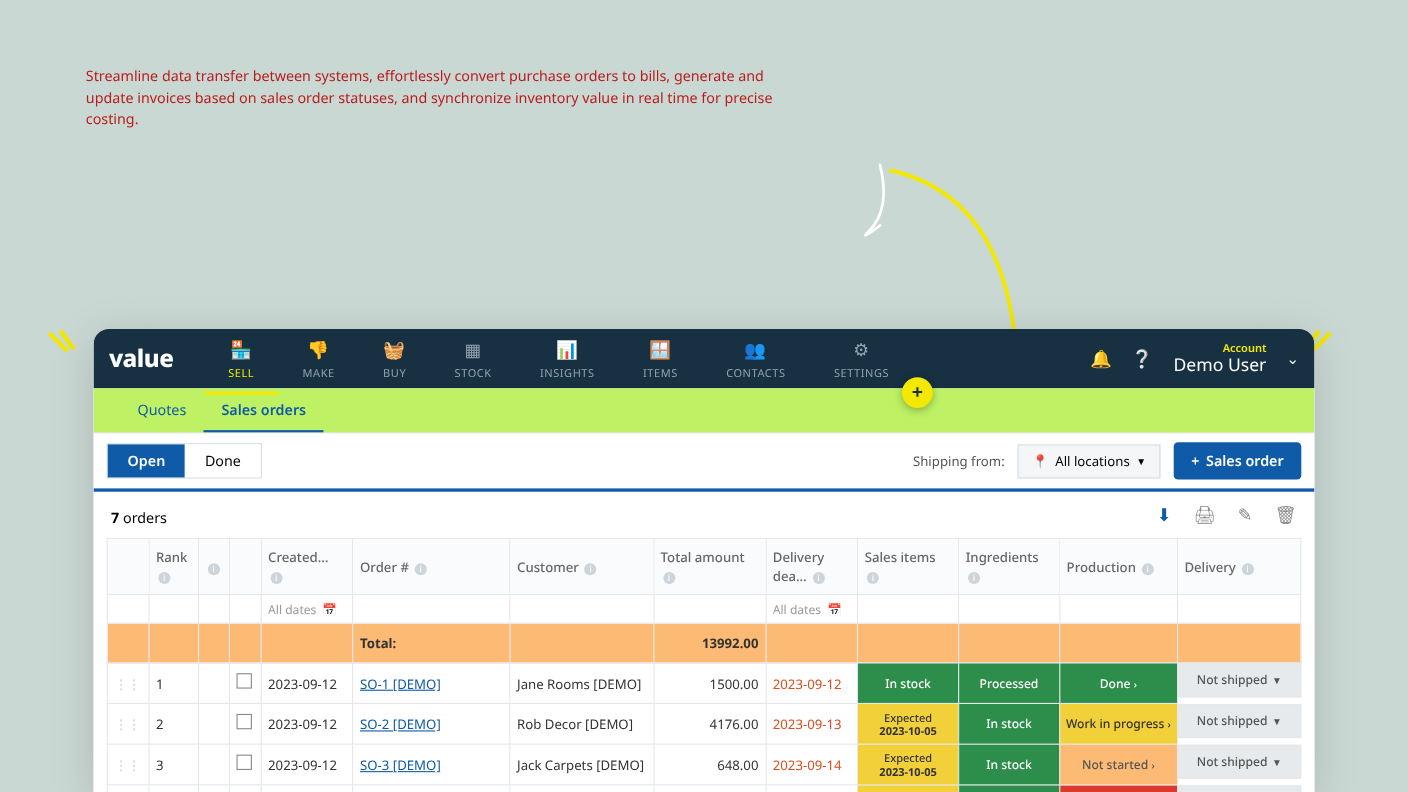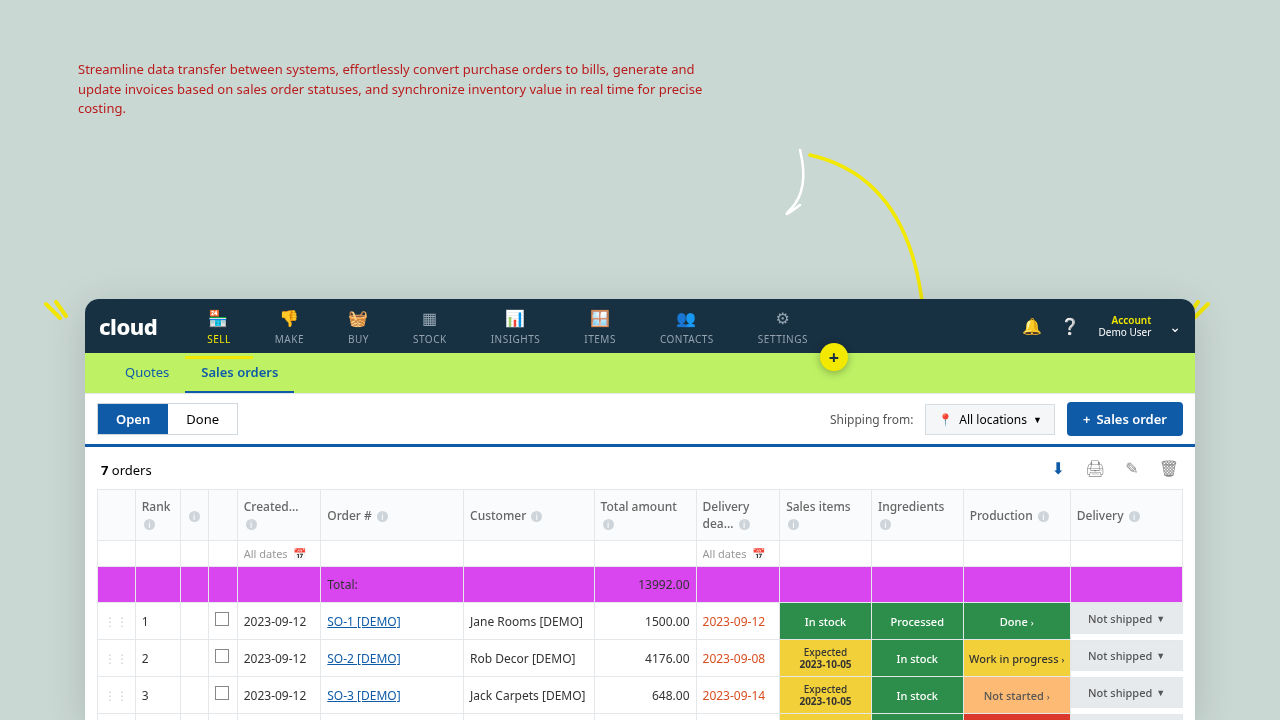--- a/index.html
+++ b/index.html
@@ -16,21 +16,21 @@
 .logo{color:#fff;font-size:22px;font-weight:800;letter-spacing:-0.5px;margin-right:28px}
 .nav{display:flex;gap:0}
 .navitem{display:flex;flex-direction:column;align-items:center;padding:6px 22px;font-size:10px;letter-spacing:.5px;cursor:pointer;position:relative}
 .navitem.active{color:#f2e800}
 .navitem.active::after{content:'';position:absolute;bottom:-7px;left:0;right:0;height:3px;background:#f2e800}
 .navitem .icon{font-size:16px;margin-bottom:3px}
 .tb-right{margin-left:auto;display:flex;align-items:center;gap:18px}
 .tb-icon{color:#94a3b0;font-size:16px;cursor:pointer}
 .account{text-align:right;line-height:1.2}
 .account .lbl{color:#f2e800;font-size:10px;font-weight:600}
-.account .usr{color:#fff;font-size:10px}
+.account .usr{color:#fff;font-size:16px}
 .chev{color:#fff;font-size:14px}
 .fab{position:absolute;left:735px;top:44px;width:28px;height:28px;border-radius:50%;background:#f2e800;color:#173042;display:flex;align-items:center;justify-content:center;font-size:18px;font-weight:700;cursor:pointer;box-shadow:0 2px 8px rgba(0,0,0,.3);z-index:5}
 .subtabs{display:flex;padding:0 24px;border-bottom:1px solid #e1e6ea;background:#bef264}
 .subtab{padding:10px 16px;font-size:13px;color:#0f5ba8;cursor:pointer}
 .subtab.active{border-bottom:2px solid #0f5ba8;font-weight:600}
 .panel{padding:0 12px;background:#fff}
 .ctrlrow{display:flex;align-items:center;padding:8px 0}
 .pills{display:flex;border:1px solid #d0d7dd}
 .pill{padding:6px 18px;font-size:13px;cursor:pointer;background:#fff}
 .pill.active{background:#0f5ba8;color:#fff;font-weight:600}
@@ -44,21 +44,21 @@
 .rowicons{margin-left:auto;display:flex;gap:20px;color:#888;font-size:16px}
 .rowicons .dl{color:#0f5ba8}
 table{width:100%;border-collapse:collapse;font-size:12px}
 th{text-align:left;font-weight:500;color:#666;padding:8px 6px;border:1px solid #e4e8eb;background:#fafbfc;position:relative}
 th .info{display:inline-block;width:11px;height:11px;border-radius:50%;background:#cdd5db;color:#fff;font-size:8px;line-height:11px;text-align:center;margin-left:2px}
 td{padding:9px 6px;border:1px solid #e4e8eb;color:#333}
 .filterrow td{padding:4px 6px}
 .filterrow input{width:100%;border:none;font-size:11px;color:#999;background:transparent}
 .drag{color:#ccc;cursor:grab}
 .chk{width:14px;height:14px;border:1.5px solid #888;display:inline-block;cursor:pointer}
-.totalrow td{font-weight:400;background:#d946ef}
+.totalrow td{font-weight:700;background:#fdba74}
 .link{color:#0f5ba8;text-decoration:underline;cursor:pointer}
 .deadline{color:#d94e1f}
 .status{text-align:center;padding:7px 4px;font-size:11px;font-weight:500;color:#fff}
 .instock,.processed,.done{background:#2c8e4a}
 .expected{background:#f2d039;color:#333;font-size:10px;line-height:1.2;padding:4px}
 .expected b{font-weight:700}
 .notstarted{background:#fdba74;color:#555}
 .blocked,.notavail{background:#dc392d}
 .wip{background:#f2d039;color:#333}
 .notship{background:#e6eaed;color:#555;display:flex;align-items:center;justify-content:center;gap:4px}
@@ -81,21 +81,21 @@
 <path d="M30 15 Q140 40 145 200" stroke="#f2e800" stroke-width="3.5" fill="none" stroke-linecap="round"></path>
 <path d="M132 188 L145 205 L160 190" stroke="#f2e800" stroke-width="3.5" fill="none" stroke-linecap="round" stroke-linejoin="round"></path>
 </svg>
 
 <div class="hero">
   <p>Streamline data transfer between systems, effortlessly convert purchase orders to bills, generate and update invoices based on sales order statuses, and synchronize inventory value in real time for precise costing.</p>
 </div>
 
 <div class="app">
   <div class="topbar">
-    <div class="logo">cloud</div>
+    <div class="logo">value</div>
     <div class="nav" id="nav">
         <div class="navitem active">
           <span class="icon">🏪</span>
           <span>SELL</span>
         </div>
         <div class="navitem">
           <span class="icon">👎</span>
           <span>MAKE</span>
         </div>
         <div class="navitem">
@@ -236,21 +236,21 @@
           </tr>
           <tr>
             <td class="drag">⋮⋮</td>
             <td>2</td>
             <td></td>
             <td><span class="chk"></span></td>
             <td>2023-09-12</td>
             <td><span class="link">SO-2 [DEMO]</span></td>
             <td>Rob Decor [DEMO]</td>
             <td style="text-align:right">4176.00</td>
-            <td class="deadline">2023-09-08</td>
+            <td class="deadline">2023-09-13</td>
             <td class="status expected">Expected<br><b>2023-10-05</b></td>
             <td class="status instock">In stock</td>
             <td class="status wip">Work in progress <span class="caret">›</span></td>
             <td class="status notship">Not shipped <span class="caret">▼</span></td>
           </tr>
           <tr>
             <td class="drag">⋮⋮</td>
             <td>3</td>
             <td></td>
             <td><span class="chk"></span></td>

